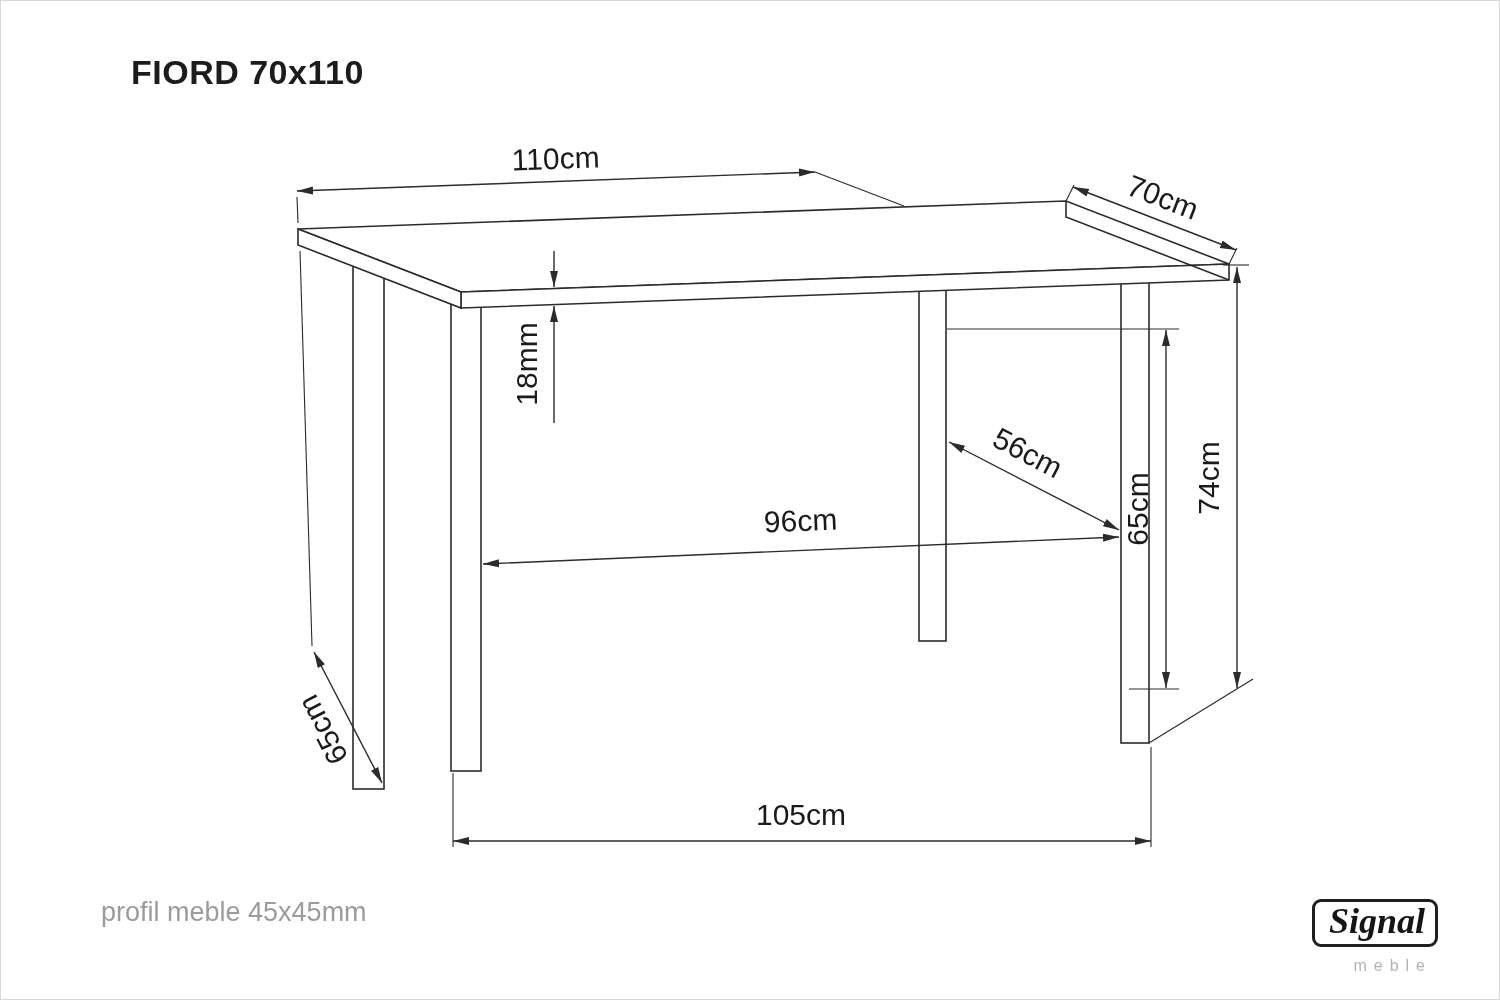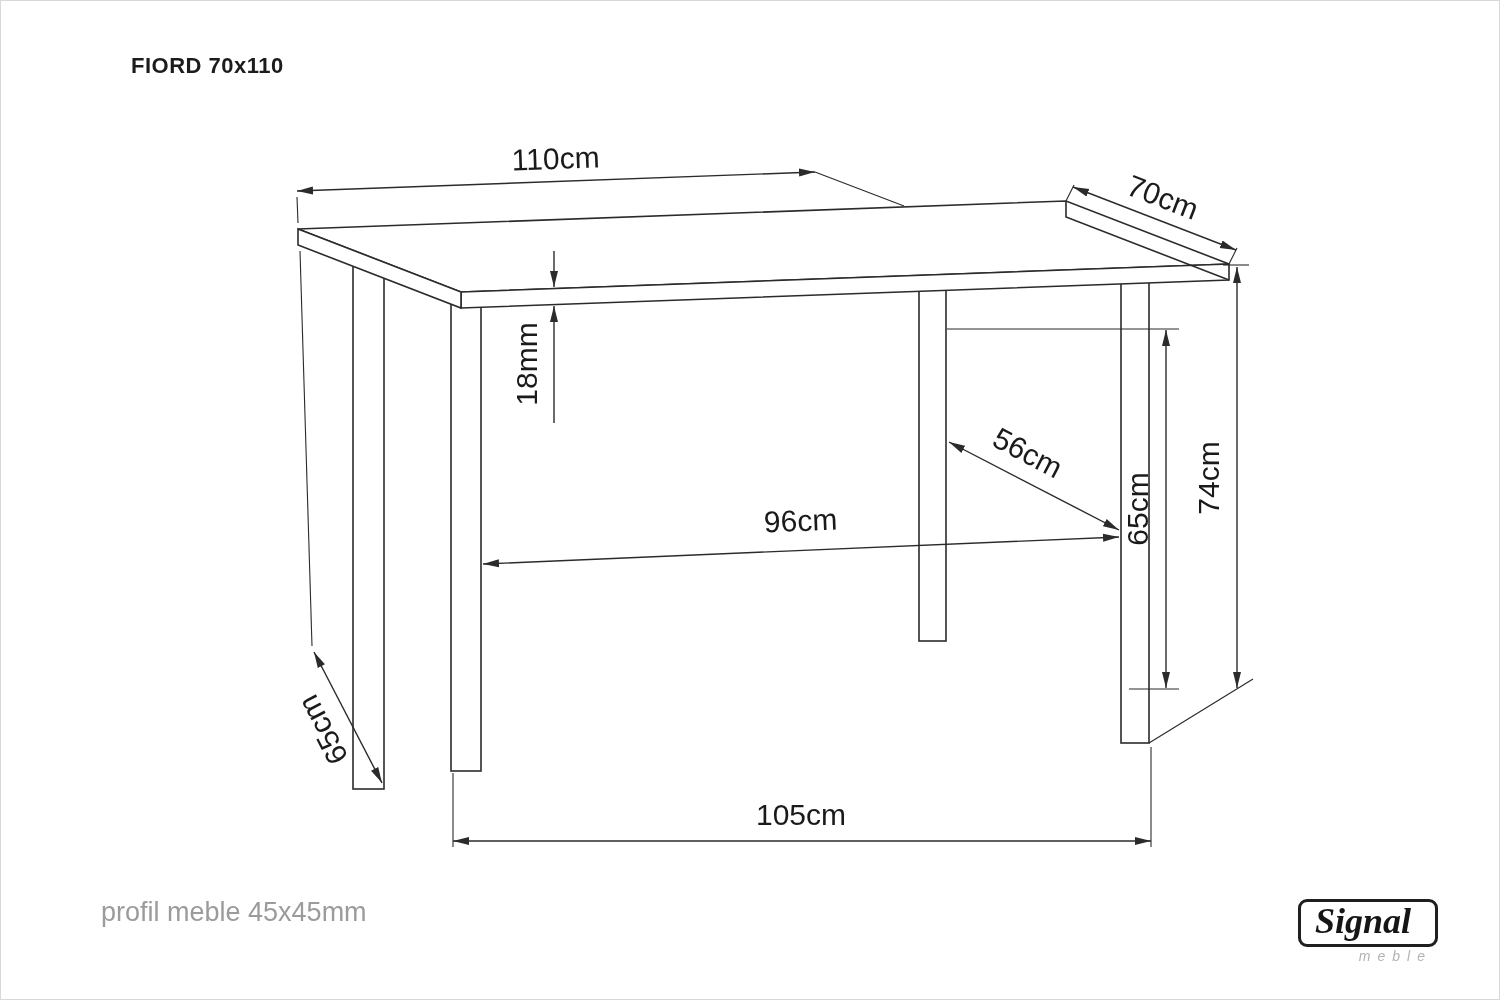--- a/index.html
+++ b/index.html
@@ -8,38 +8,38 @@
     width:1500px;height:1000px;
     background:#ffffff;
     border:1px solid #d8d8d8;
     box-sizing:border-box;
     font-family:"Liberation Sans", sans-serif;
     overflow:hidden;
   }
   #drawing{position:absolute;left:0;top:0;width:1500px;height:1000px;}
   .title{
     position:absolute;left:130px;top:52px;
-    font-size:22px;font-weight:bold;color:#1c1c1c;letter-spacing:.5px;
+    font-size:34px;font-weight:bold;color:#1c1c1c;letter-spacing:.5px;
   }
   .footer-note{
     position:absolute;left:100px;top:896px;
     font-size:27px;color:#9b9b9b;
   }
   .logo{position:absolute;left:1212px;top:898px;width:225px;text-align:right;}
   .logo .brand{
     display:inline-block;
     border:3px solid #1f1f1f;border-radius:9px;
-    padding:0 24px 2px 14px;
+    padding:0 10px 2px 14px;
     font-family:"Liberation Serif", serif;
     font-style:italic;font-weight:bold;
     font-size:36px;color:#151515;line-height:1.1;
   }
   .logo .sub{
-    margin-top:1px;margin-right:6px;
-    font-size:14px;letter-spacing:7px;color:#b3b3b3;font-style:italic;
+    margin-top:10px;margin-right:6px;
+    font-size:16px;letter-spacing:7px;color:#b3b3b3;
   }
   svg text{font-family:"Liberation Sans", sans-serif;font-size:30px;fill:#1a1a1a;}
   .edge{fill:#ffffff;stroke:#2b2b2b;stroke-width:1.6;}
   .openedge{fill:none;stroke:#2b2b2b;stroke-width:1.6;}
   .dim{stroke:#2b2b2b;stroke-width:1.4;fill:none;}
   .ext{stroke:#2b2b2b;stroke-width:1.1;fill:none;}
 </style>
 </head>
 <body>
 

